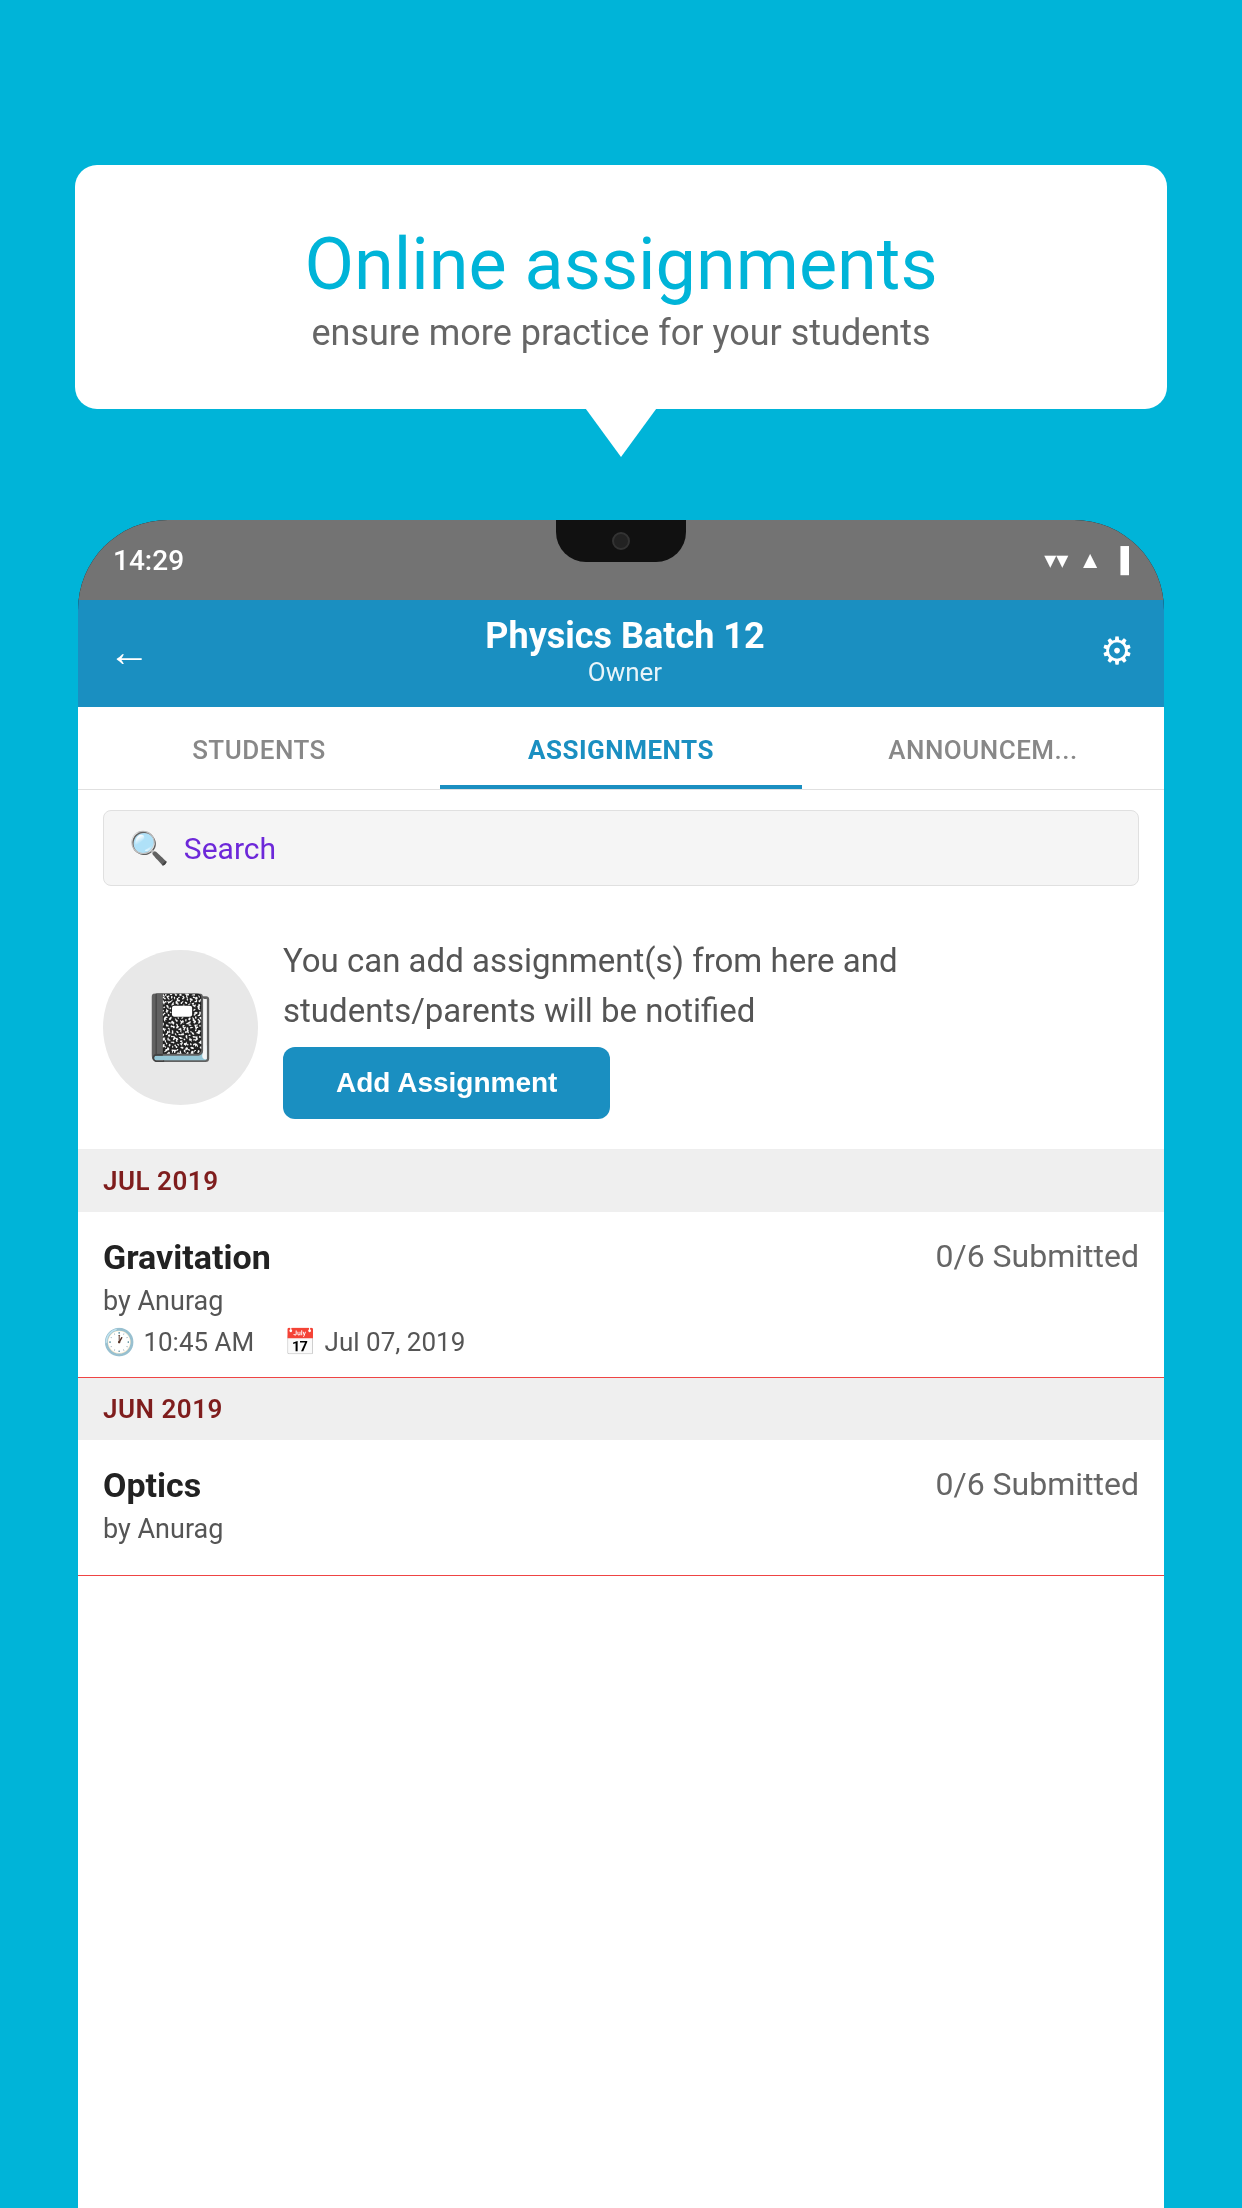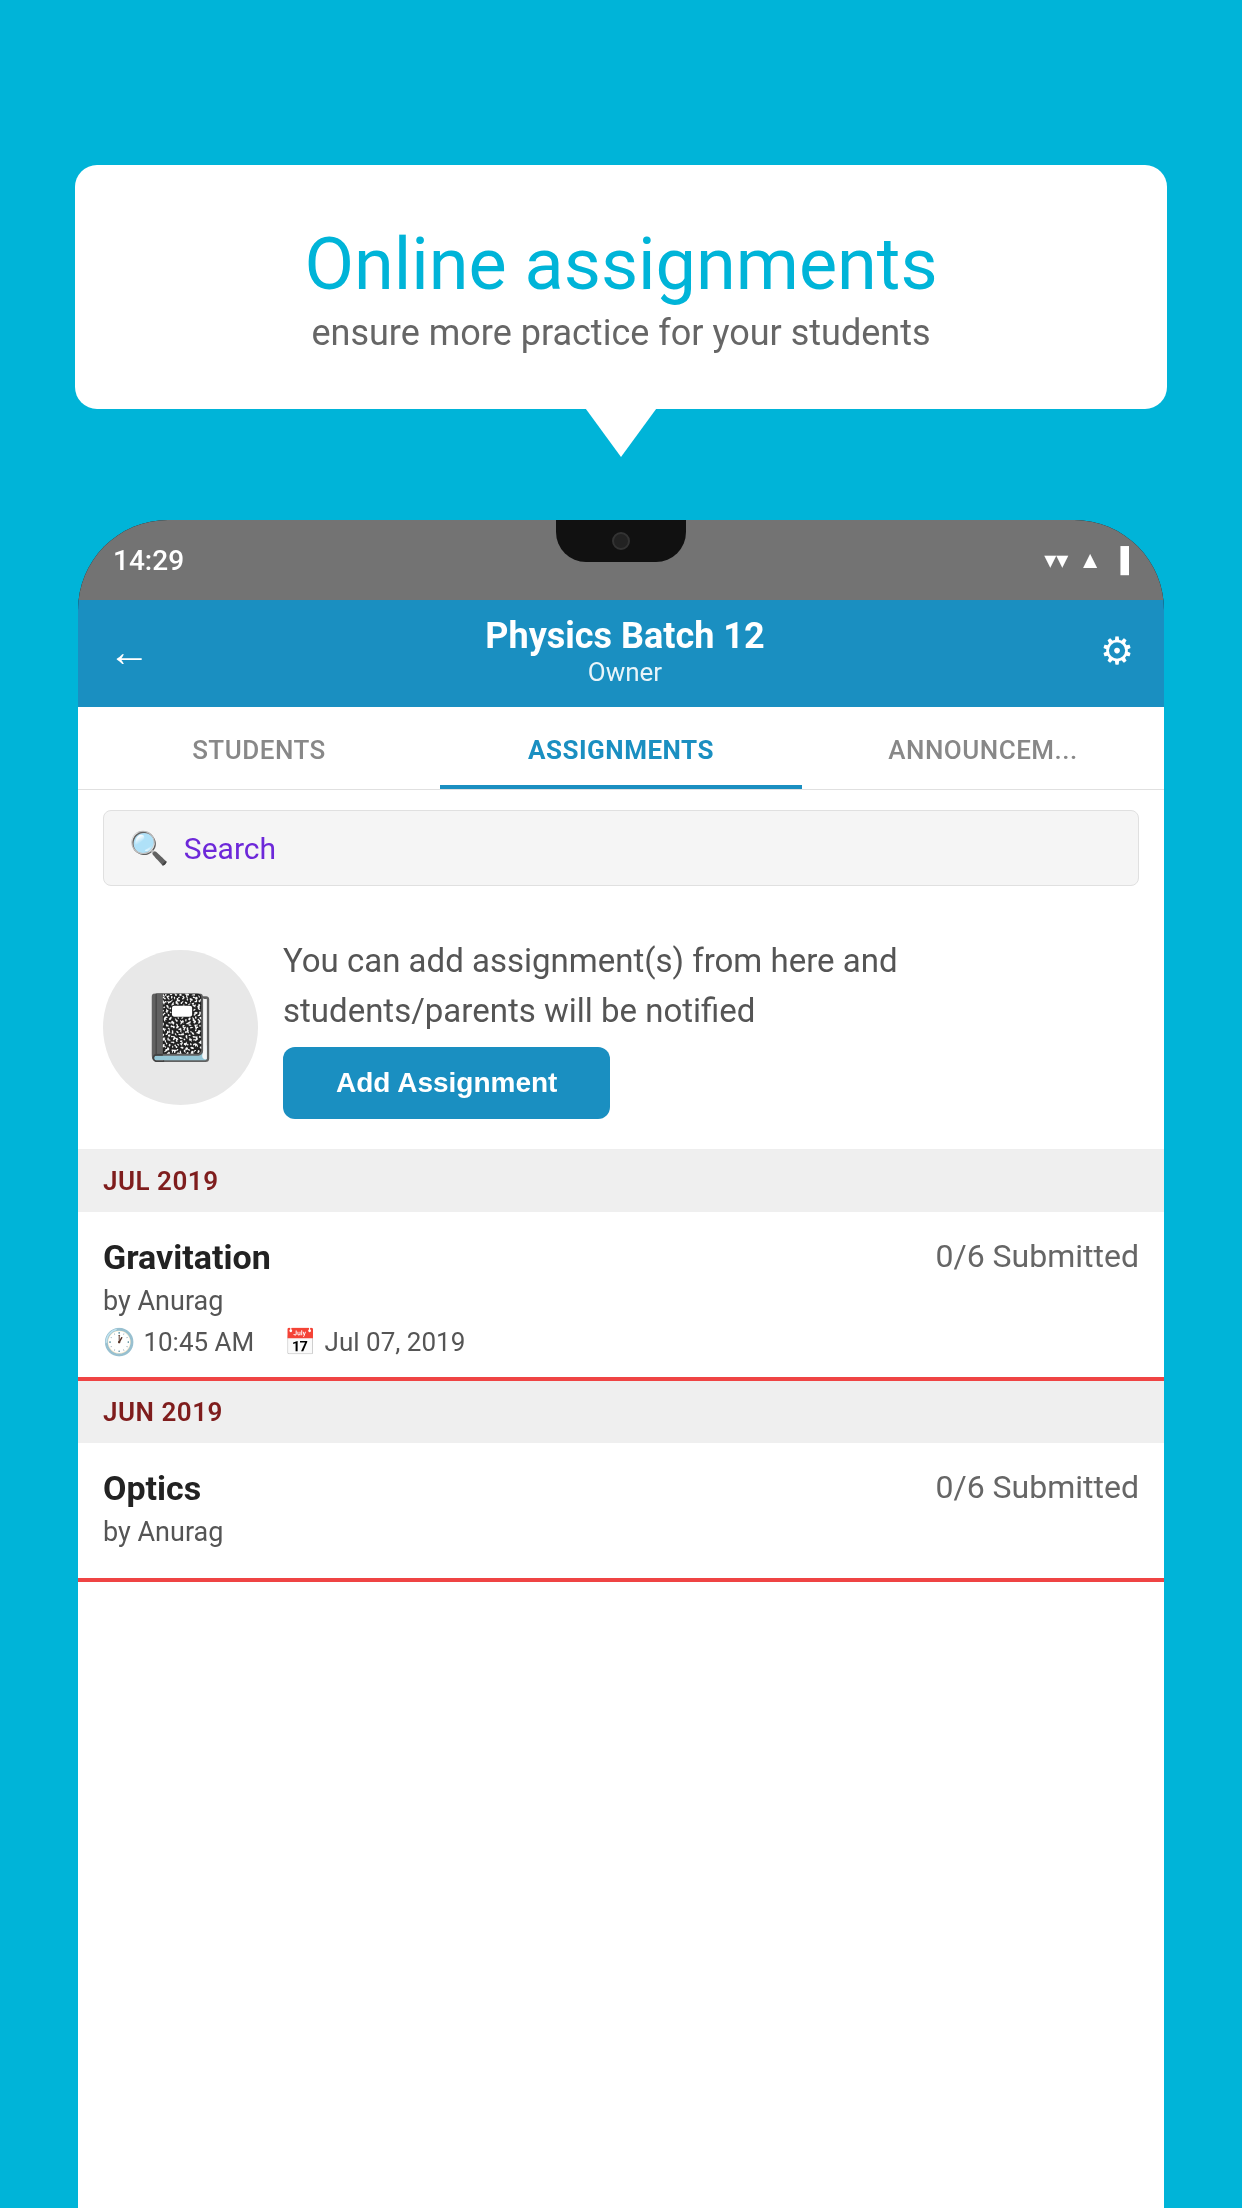--- a/index.html
+++ b/index.html
@@ -258,21 +258,21 @@
       padding: 16px 25px;
       font-size: 26px;
       color: #7f1d1d;
       font-weight: 600;
       letter-spacing: 0.5px;
     }
 
     
     .assignment-item {
       padding: 25px 25px 20px;
-      border-bottom: 4px solid #ef4444;
+      border-bottom: 1px solid #ef4444;
       background: white;
     }
 
     .assignment-top {
       display: flex;
       justify-content: space-between;
       align-items: flex-start;
       margin-bottom: 8px;
     }
 

